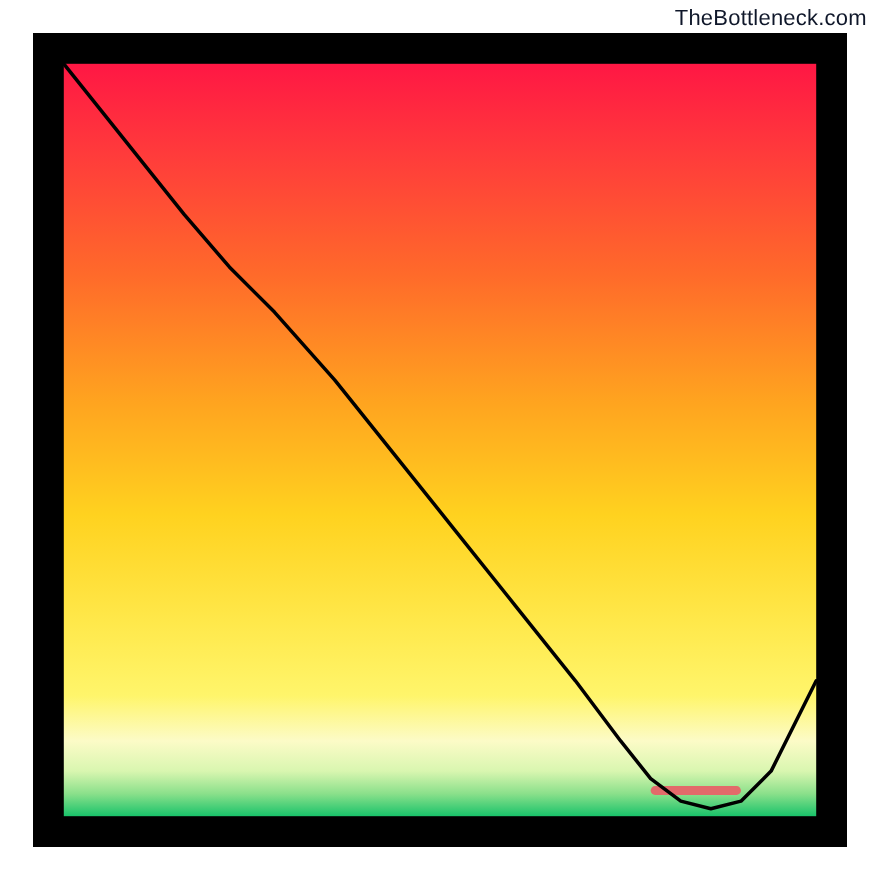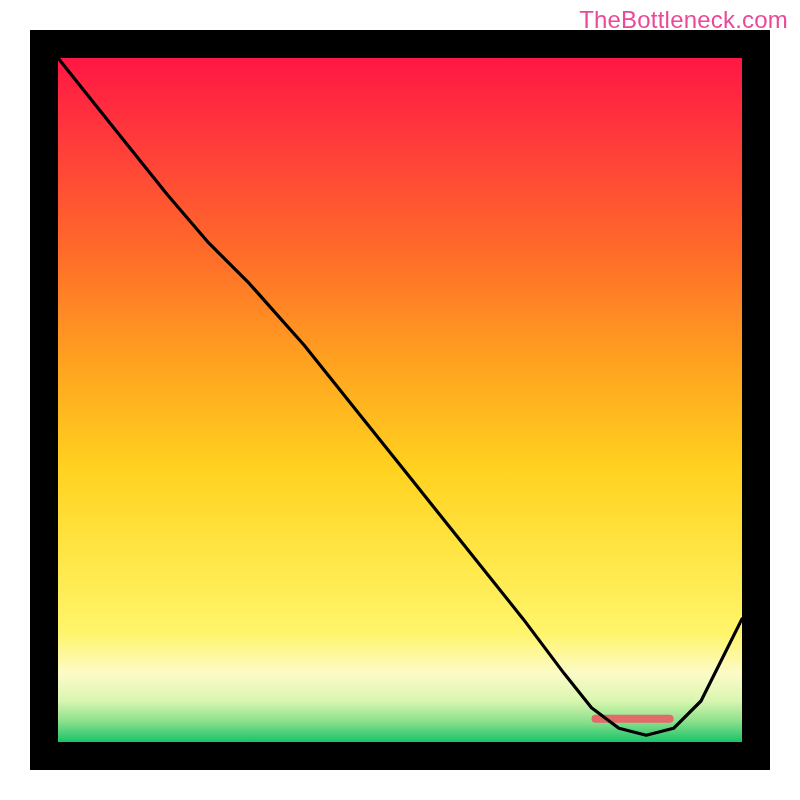--- a/index.html
+++ b/index.html
@@ -12,23 +12,23 @@
   }
   .wrap {
     position: relative;
     width: 800px;
     height: 800px;
   }
   .watermark {
     position: absolute;
     top: 6px;
     right: 12px;
-    font-size: 24px;
+    font-size: 20px;
     font-weight: 400;
-    color: #ec4899;
+    color: #0f172a;
     letter-spacing: 0.2px;
     z-index: 10;
   }
   .plot-outer {
     position: absolute;
     left: 30px;
     top: 30px;
     width: 740px;
     height: 740px;
     background: #000;

